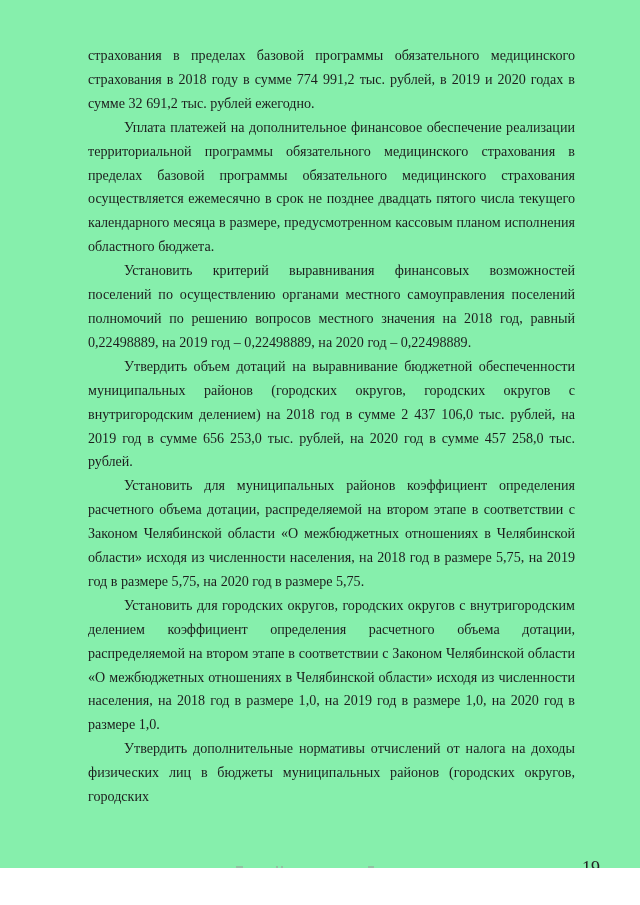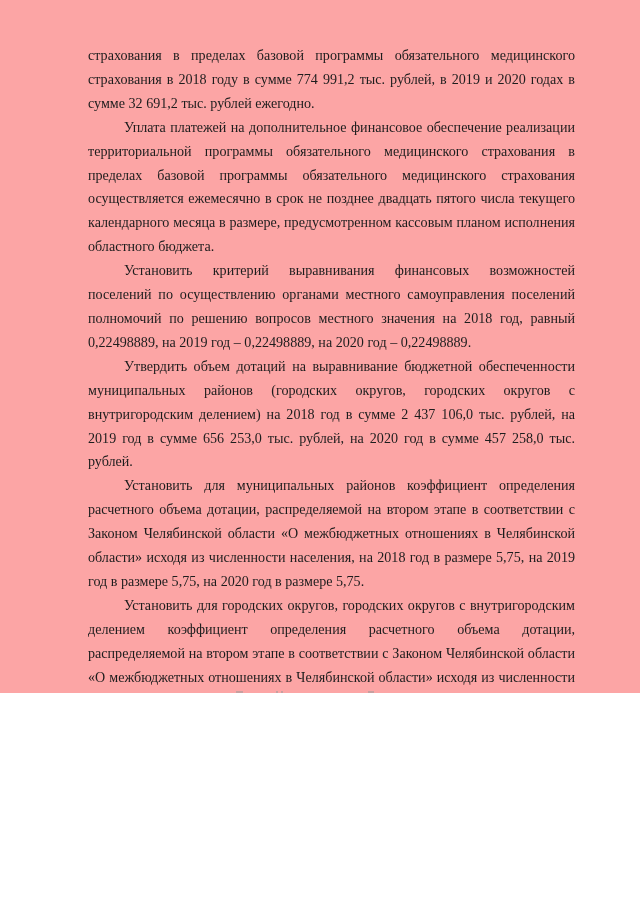--- a/index.html
+++ b/index.html
@@ -3,22 +3,22 @@
 <meta charset="utf-8">
 <style>
   html, body {
     margin: 0;
     padding: 0;
     background: #ffffff;
   }
   .page {
     position: relative;
     width: 640px;
-    height: 693px;
-    background: #fca5a5;
+    height: 868px;
+    background: #86efac;
     overflow: hidden;
     font-family: "Liberation Serif", "DejaVu Serif", serif;
     color: #1b1b1b;
   }
   .text-block {
     position: absolute;
     left: 88px;
     top: 44px;
     width: 487px;
   }

